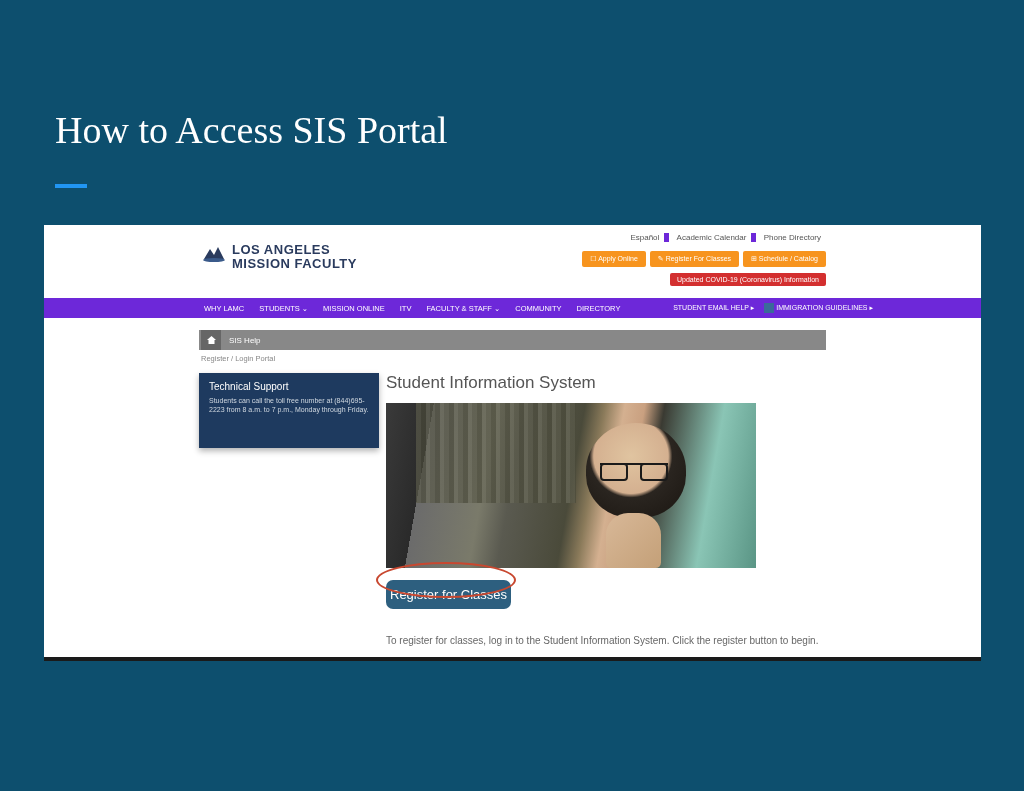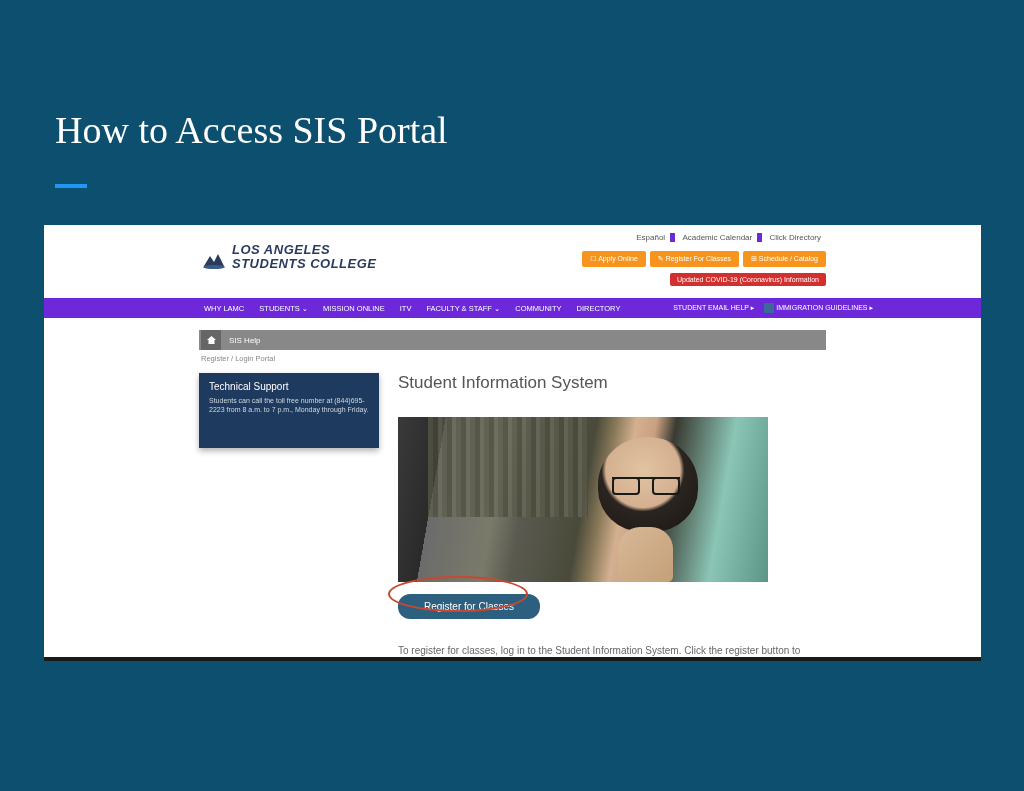--- a/index.html
+++ b/index.html
@@ -36,22 +36,21 @@
 .header-area {
   height: 73px;
   background: #fff;
   position: relative;
 }
 .logo-block {
   position: absolute;
   top: 18px;
   left: 158px;
   display: flex;
-  align-items: flex-end;
-  font-style: italic;
+  align-items: flex-start;
 }
 .logo-icon {
   width: 24px;
   height: 20px;
   margin-right: 6px;
 }
 .logo-text {
   color: #2a3b5e;
   font-size: 13px;
   font-weight: bold;
@@ -136,39 +135,39 @@
   font-size: 8px;
   padding: 0 8px;
 }
 .breadcrumb {
   font-size: 7.5px;
   color: #888;
   padding: 4px 2px;
 }
 .main-flex {
   display: flex;
-  gap: 19px;
+  gap: 7px;
   margin-top: 6px;
 }
 .tech-box {
   width: 180px;
   height: 75px;
   background: #1e3a5f;
   box-shadow: 0 3px 6px rgba(0,0,0,0.3);
   padding: 8px 10px;
   color: #fff;
 }
 .tech-title { font-size: 10px; margin-bottom: 4px; }
 .tech-text { font-size: 7px; line-height: 1.35; color: #d0d8e0; }
 .right-col { flex: 1; }
 .sis-title {
   font-size: 17px;
   color: #555;
   font-weight: 400;
-  margin-bottom: 24px;
+  margin-bottom: 10px;
 }
 .photo {
   width: 370px;
   height: 165px;
   background: linear-gradient(100deg, #3a3a3a 0%, #2a2a2a 12%, #6b6b6b 12%, #7a7a6a 28%, #5a5a50 35%, #4a4a3a 50%, #8a7a5a 55%, #d4b090 60%, #c9a080 65%, #3a3a32 70%, #8ac5b5 85%, #5a9585 100%);
   position: relative;
   overflow: hidden;
 }
 .head {
   position: absolute;
@@ -213,23 +212,23 @@
   width: 160px;
   height: 100px;
   background: repeating-linear-gradient(90deg, #5a5a4a 0, #5a5a4a 5px, #4a4a3a 5px, #4a4a3a 10px, #6a6a5a 10px, #6a6a5a 14px);
   opacity: 0.7;
 }
 .reg-btn {
   display: inline-block;
   margin-top: 12px;
   background: #2d5f7f;
   color: #fff;
-  font-size: 10px;
-  padding: 7px 26px;
-  border-radius: 12px;
+  font-size: 13px;
+  padding: 7px 4px;
+  border-radius: 7px;
   position: relative;
 }
 .red-circle {
   position: absolute;
   top: -6px;
   left: -10px;
   width: 140px;
   height: 36px;
   border: 2px solid #c84830;
   border-radius: 50%;
@@ -255,27 +254,27 @@
 
 <div class="screenshot">
   <div class="header-area">
     <div class="logo-block">
       <svg class="logo-icon" viewBox="0 0 24 20">
         <path d="M2 16 L8 6 L12 12 L16 4 L22 16 Z" fill="#2a3b5e"></path>
         <ellipse cx="12" cy="17" rx="11" ry="2" fill="#3a5a8a"></ellipse>
       </svg>
       <div class="logo-text">
         <div>LOS ANGELES</div>
-        <div>STUDENTS COLLEGE</div>
+        <div>MISSION FACULTY</div>
       </div>
     </div>
     <div class="top-links">
       <span>Español</span>
       <span>Academic Calendar</span>
-      <span>Click Directory</span>
+      <span>Phone Directory</span>
     </div>
     <div class="orange-btns">
       <div class="orange-btn">☐ Apply Online</div>
       <div class="orange-btn">✎ Register For Classes</div>
       <div class="orange-btn">⊞ Schedule / Catalog</div>
     </div>
     <div class="covid-alert">Updated COVID-19 (Coronavirus) Information</div>
   </div>
 
   <div class="navbar">

